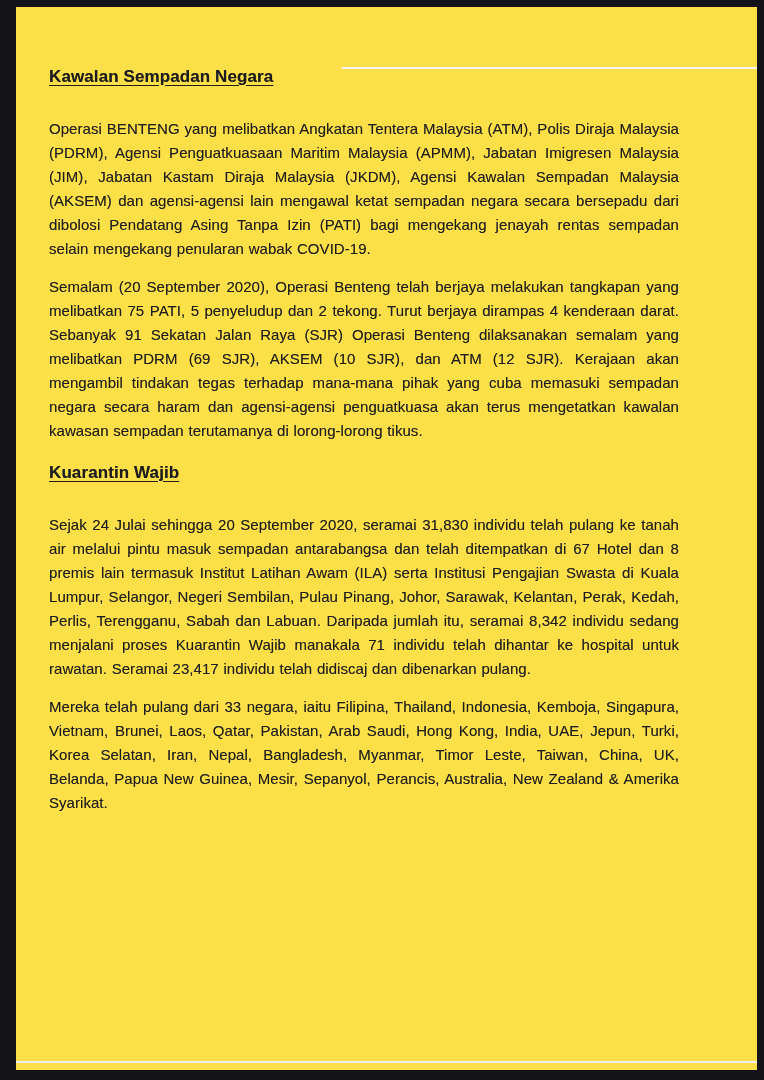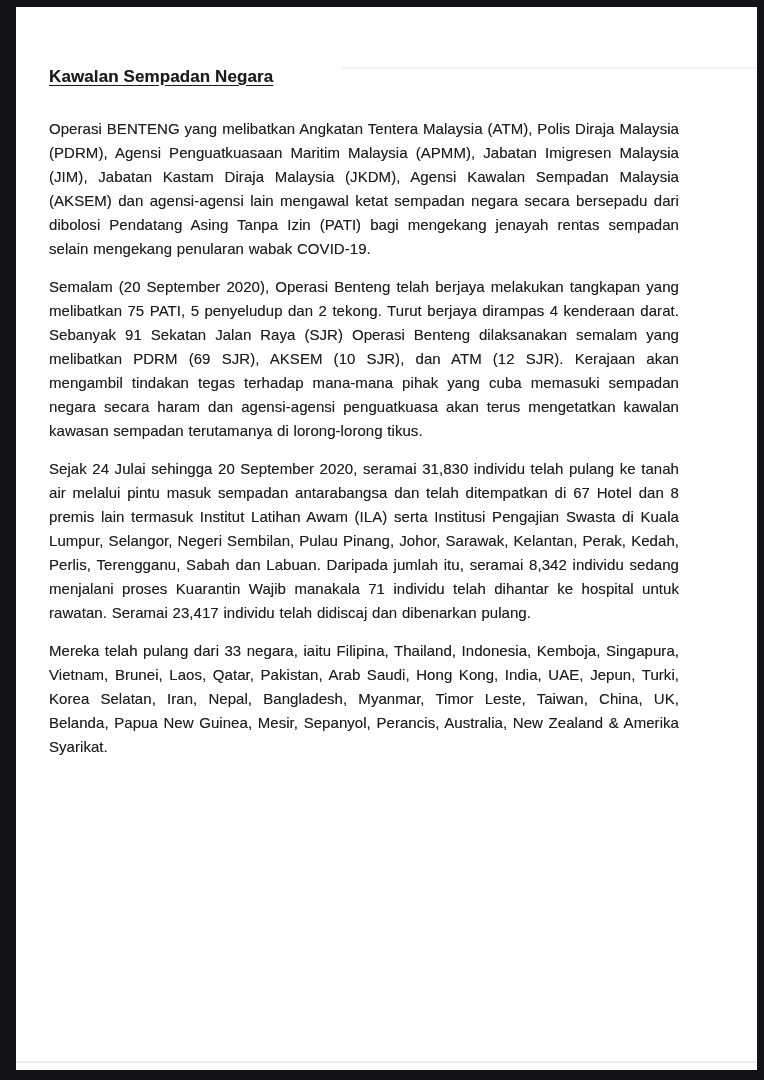--- a/index.html
+++ b/index.html
@@ -16,21 +16,21 @@
     width: 764px;
     height: 1080px;
     background: #131317;
   }
   .paper {
     position: absolute;
     left: 16px;
     top: 7px;
     width: 741px;
     height: 1063px;
-    background: #ffffff;
+    background: #fde047;
     box-sizing: border-box;
   }
   .content {
     box-sizing: border-box;
     padding: 50px 78px 0 33px;
     color: #1d1d1f;
   }
   .doc-heading {
     font-size: 17px;
     line-height: 24px;
@@ -79,20 +79,21 @@
     <div class="scan-line-top"></div>
     <div class="content">
 
       <div class="doc-section">
         <div class="doc-heading">Kawalan Sempadan Negara</div>
         <p class="doc-paragraph">Operasi BENTENG yang melibatkan Angkatan Tentera Malaysia (ATM), Polis Diraja Malaysia (PDRM), Agensi Penguatkuasaan Maritim Malaysia (APMM), Jabatan Imigresen Malaysia (JIM), Jabatan Kastam Diraja Malaysia (JKDM), Agensi Kawalan Sempadan Malaysia (AKSEM) dan agensi-agensi lain mengawal ketat sempadan negara secara bersepadu dari dibolosi Pendatang Asing Tanpa Izin (PATI) bagi mengekang jenayah rentas sempadan selain mengekang penularan wabak COVID-19.</p>
         <p class="doc-paragraph">Semalam (20 September 2020), Operasi Benteng telah berjaya melakukan tangkapan yang melibatkan 75 PATI, 5 penyeludup dan 2 tekong. Turut berjaya dirampas 4 kenderaan darat. Sebanyak 91 Sekatan Jalan Raya (SJR) Operasi Benteng dilaksanakan semalam yang melibatkan PDRM (69 SJR), AKSEM (10 SJR), dan ATM (12 SJR). Kerajaan akan mengambil tindakan tegas terhadap mana-mana pihak yang cuba memasuki sempadan negara secara haram dan agensi-agensi penguatkuasa akan terus mengetatkan kawalan kawasan sempadan terutamanya di lorong-lorong tikus.</p>
       </div>
 
       <div class="doc-section">
+        <div class="doc-heading">Kuarantin Wajib</div>
         <p class="doc-paragraph">Sejak 24 Julai sehingga 20 September 2020, seramai 31,830 individu telah pulang ke tanah air melalui pintu masuk sempadan antarabangsa dan telah ditempatkan di 67 Hotel dan 8 premis lain termasuk Institut Latihan Awam (ILA) serta Institusi Pengajian Swasta di Kuala Lumpur, Selangor, Negeri Sembilan, Pulau Pinang, Johor, Sarawak, Kelantan, Perak, Kedah, Perlis, Terengganu, Sabah dan Labuan. Daripada jumlah itu, seramai 8,342 individu sedang menjalani proses Kuarantin Wajib manakala 71 individu telah dihantar ke hospital untuk rawatan. Seramai 23,417 individu telah didiscaj dan dibenarkan pulang.</p>
         <p class="doc-paragraph">Mereka telah pulang dari 33 negara, iaitu Filipina, Thailand, Indonesia, Kemboja, Singapura, Vietnam, Brunei, Laos, Qatar, Pakistan, Arab Saudi, Hong Kong, India, UAE, Jepun, Turki, Korea Selatan, Iran, Nepal, Bangladesh, Myanmar, Timor Leste, Taiwan, China, UK, Belanda, Papua New Guinea, Mesir, Sepanyol, Perancis, Australia, New Zealand &amp; Amerika Syarikat.</p>
       </div>
 
     </div>
     <div class="scan-line-bottom"></div>
   </div>
 </div>
 
 </body></html>

